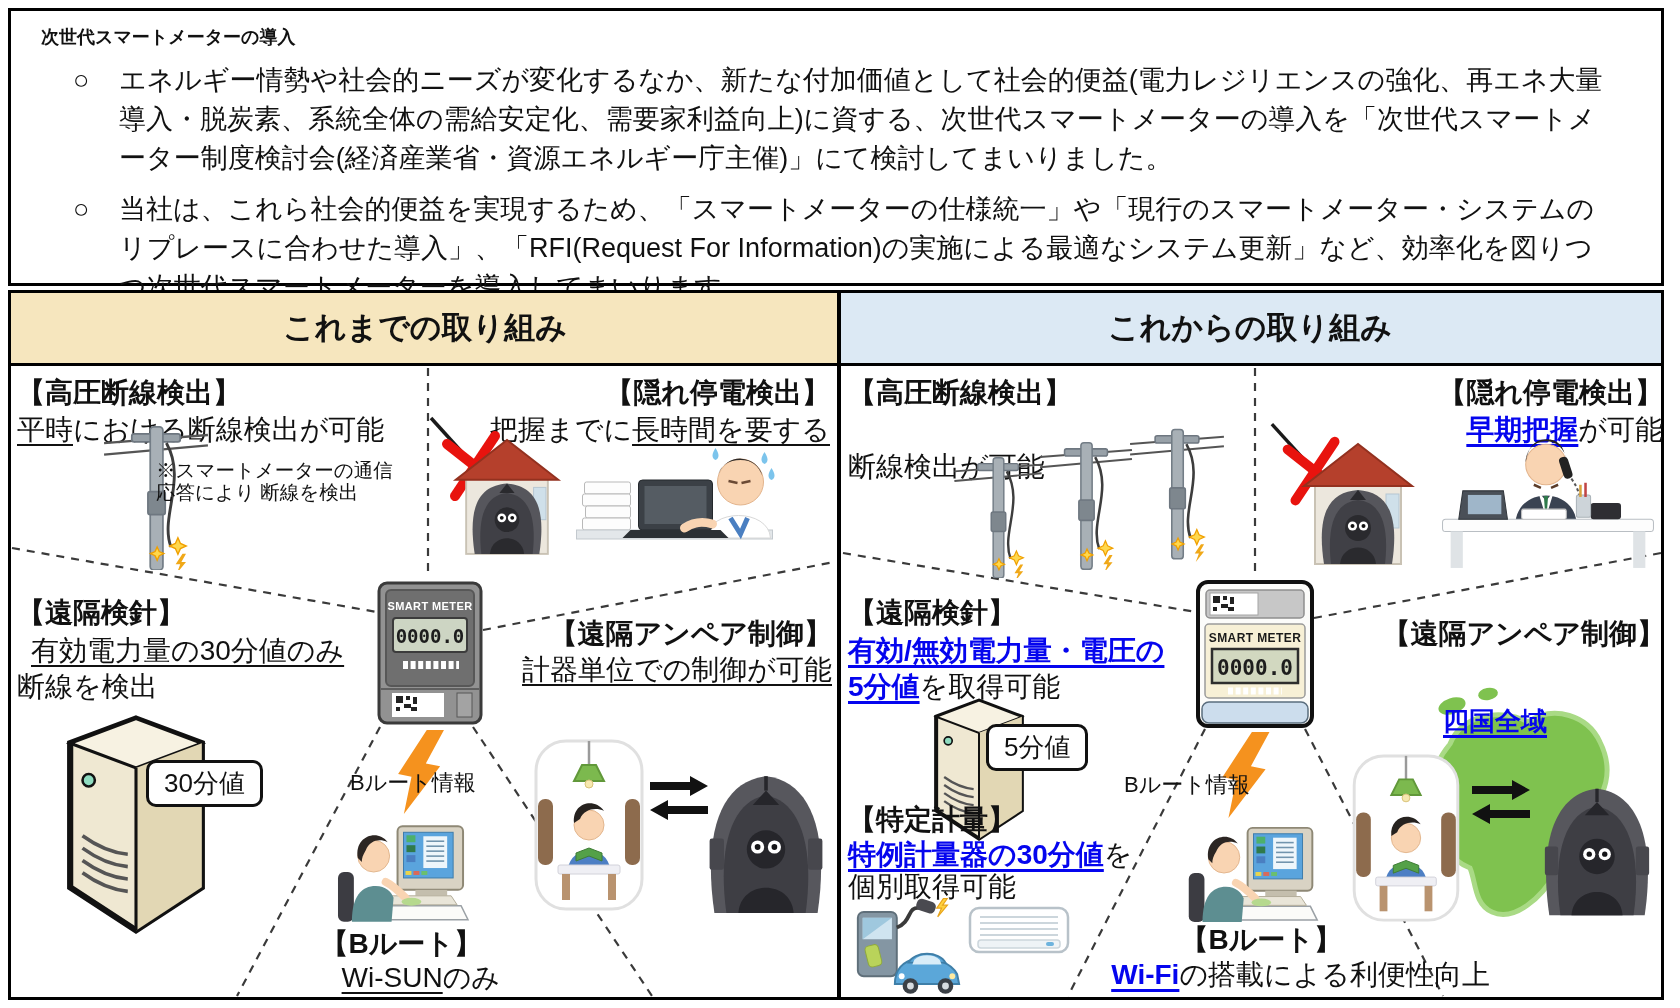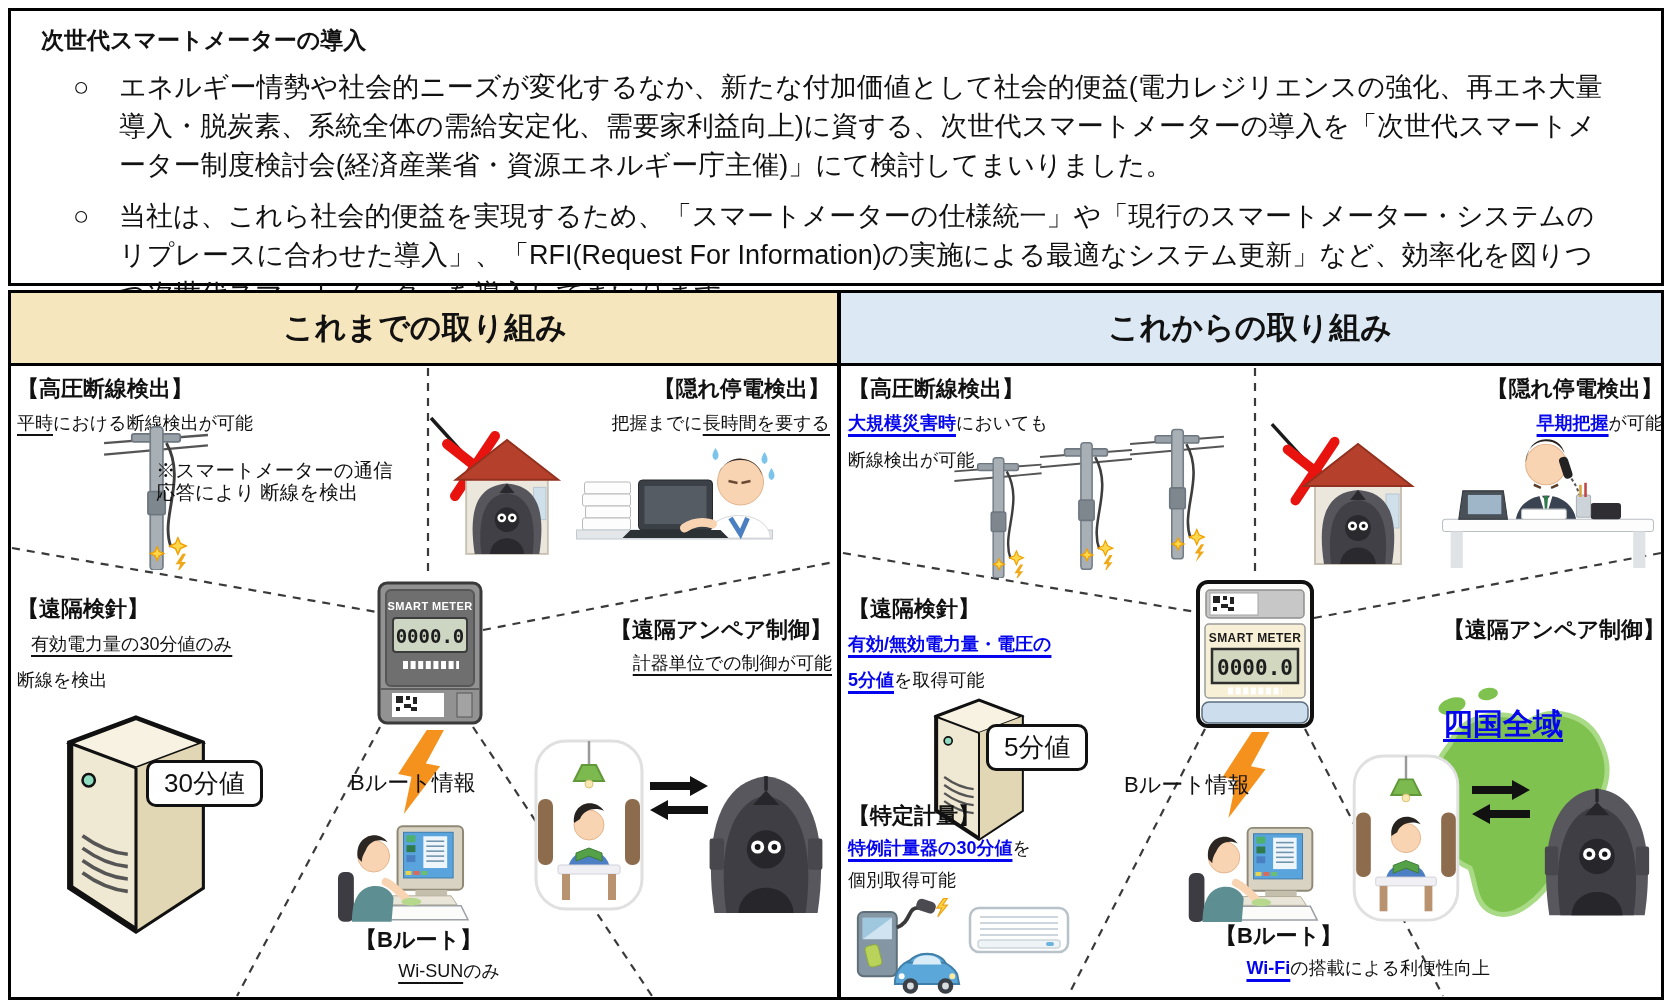--- a/index.html
+++ b/index.html
@@ -2,33 +2,33 @@
 <html style="--accent: #0505ee; --pastbg: #f6e6be; --futurebg: #dce9f4; --bolt: #f5921e;"><head>
 <meta charset="utf-8">
 <style>
   :root{ --accent:#0505ee; --pastbg:#f6e6be; --futurebg:#dce9f4; --bolt:#f5921e; }
   *{box-sizing:border-box; margin:0; padding:0;}
   body{background:#e8e8e8; font-family:"Liberation Sans",sans-serif;}
   #page{position:relative; width:1680px; height:1008px; background:#fff; overflow:hidden; color:#111;}
   .abs{position:absolute;}
   
   .intro{position:absolute; left:8px; top:8px; width:1656px; height:278px; border:3px solid #000; background:#fff; padding:12px 28px;}
-  .intro h1{font-size:23px; font-weight:700; margin:2px 0 12px 2px;}
+  .intro h1{font-size:18px; font-weight:700; margin:2px 0 12px 2px;}
   .bullet{display:flex; gap:16px; margin:4px 0 12px 34px;}
   .bullet .mk{font-size:27px; line-height:39px; flex:0 0 30px;}
   .bullet p{font-size:27px; line-height:39px; width:1500px;}
   
   .mainbox{position:absolute; left:8px; top:290px; width:1656px; height:710px; border:3px solid #000; background:#fff;}
   .hdr{position:absolute; top:293px; height:73px; border-bottom:3px solid #000; display:flex; align-items:center; justify-content:center; font-size:31px; font-weight:700;}
   .hdr.past{left:11px; width:828px; background:var(--pastbg);}
   .hdr.future{left:839px; width:822px; background:var(--futurebg);}
   .vdiv{position:absolute; left:837px; top:293px; width:4px; height:704px; background:#000;}
   
-  .lbl{font-size:22px; font-weight:700; white-space:nowrap;}
-  .txt{font-size:18px; white-space:nowrap;}
+  .lbl{font-size:28px; font-weight:700; white-space:nowrap;}
+  .txt{font-size:28px; white-space:nowrap;}
   .ra{text-align:right;}
   .ctr{text-align:right;}
   .ub{text-decoration:underline; text-decoration-thickness:2px; text-underline-offset:5px;}
   .eb{color:var(--accent); font-weight:700; text-decoration:underline; text-decoration-thickness:2.5px; text-underline-offset:5px;}
   .note{font-size:19.5px; line-height:22px;}
   .tag{position:absolute; background:#fff; border:3px solid #111; border-radius:10px; font-size:26px; padding:3px 15px; white-space:nowrap;}
   .binfo{font-size:22px; white-space:nowrap;}
   svg{display:block;}
   .mtxt{font:700 11px "Liberation Sans",sans-serif; letter-spacing:.4px; text-anchor:middle;}
   .mtxt2{font:700 12px "Liberation Sans",sans-serif; letter-spacing:.4px; text-anchor:middle;}
@@ -247,21 +247,20 @@
     <path d="M16,102 c0,-26 10,-36 24,-36 10,0 16,6 18,12 l-2,24 z" fill="#5d8e91"></path>
     <circle cx="38" cy="36" r="16" fill="#f9d4b2" stroke="#e2b68e"></circle>
     <path d="M22,38 C18,16 42,8 52,22 C44,18 34,20 30,30 C27,35 26,38 26,42 Z" fill="#2c2623"></path>
     <path d="M50,62 C58,66 64,72 70,78" stroke="#f9d4b2" stroke-width="8" fill="none" stroke-linecap="round"></path>
     <ellipse cx="76" cy="82" rx="10" ry="4" fill="#b6d98e"></ellipse>
   </svg>
   <div class="abs lbl ctr" style="left:318px;top:925px;width:164px">【Bルート】</div>
   <div class="abs txt ctr" style="left:300px;top:959px;width:200px"><span class="ub">Wi-SUN</span><span>のみ</span></div>
 
   <div class="abs lbl" style="left:848px;top:374px">【高圧断線検出】</div>
-  <div class="abs txt" style="left:848px;top:411px"><span class="eb">大規模災害時</span><span>においても</span></div>
   <div class="abs txt" style="left:848px;top:448px">断線検出が可能</div>
 
   <svg class="abs" style="left:950px;top:452px" width="96" height="126" viewBox="0 0 94 130">
     <line x1="2" y1="20" x2="92" y2="13" class="wire"></line>
       <line x1="2" y1="30" x2="92" y2="22" class="wire"></line>
     <rect x="26" y="12" width="42" height="7" rx="2" fill="#98a1a8" stroke="#6e7780" stroke-width="1.5"></rect>
     <rect x="42" y="6" width="11" height="124" rx="3" fill="#a8b0b6" stroke="#737d86" stroke-width="1.5"></rect>
     <rect x="40" y="62" width="15" height="20" rx="2" fill="#7e878e" stroke="#6e7780" stroke-width="1.5"></rect>
     <path d="M56,20 C74,52 50,84 60,110" fill="none" stroke="#3d3d3d" stroke-width="2.5"></path>
     <path class="spark" d="M66,102 l2.2,5 5,2.2 -5,2.2 -2.2,5 -2.2,-5 -5,-2.2 5,-2.2 z"></path>
@@ -416,21 +415,21 @@
   </svg>
   <div class="abs binfo" style="left:1124px;top:770px">Bルート情報</div>
 
   <div class="abs lbl ra" style="left:1280px;top:615px;width:385px">【遠隔アンペア制御】</div>
 
   <svg class="abs" style="left:1416px;top:684px" width="200" height="248" viewBox="0 0 200 248">
     <path d="M34,60 C46,30 86,24 112,38 C138,20 172,32 184,58 C198,86 190,114 170,128 C180,156 166,184 140,188 C126,214 98,238 76,228 C58,220 60,198 54,184 C34,176 20,156 26,132 C10,112 14,84 34,60 Z" fill="#7fc24f" stroke="#a9da85" stroke-width="5"></path>
     <ellipse cx="36" cy="22" rx="14" ry="8" fill="#7fc24f" transform="rotate(-18 36 22)"></ellipse>
     <ellipse cx="72" cy="10" rx="10" ry="6" fill="#7fc24f" transform="rotate(-10 72 10)"></ellipse>
   </svg>
-  <div class="abs eb" style="left:1443px;top:704px;font-size:30px;white-space:nowrap">四国全域</div>
+  <div class="abs eb" style="left:1443px;top:704px;font-size:26px;white-space:nowrap">四国全域</div>
 
   <svg class="abs" style="left:1350px;top:752px" width="112" height="172" viewBox="0 0 114 176">
     <rect x="4" y="4" width="106" height="168" rx="30" fill="#fff" stroke="#e0e0e0" stroke-width="3"></rect>
     <line x1="57" y1="4" x2="57" y2="28" stroke="#9a9a9a" stroke-width="2.5"></line>
     <polygon points="42,44 72,44 64,28 50,28" fill="#7cb94e" stroke="#61983a" stroke-width="2"></polygon>
     <circle cx="57" cy="47" r="4" fill="#f7e8b0" stroke="#d8c27a"></circle>
     <rect x="6" y="62" width="15" height="66" rx="7" fill="#8d6b4d"></rect>
     <rect x="93" y="62" width="15" height="66" rx="7" fill="#8d6b4d"></rect>
     <circle cx="57" cy="88" r="15" fill="#f9d4b2" stroke="#e2b68e"></circle>
     <path d="M42,86 C40,66 62,60 72,74 C64,70 52,72 48,82 Z" fill="#26221f"></path>

